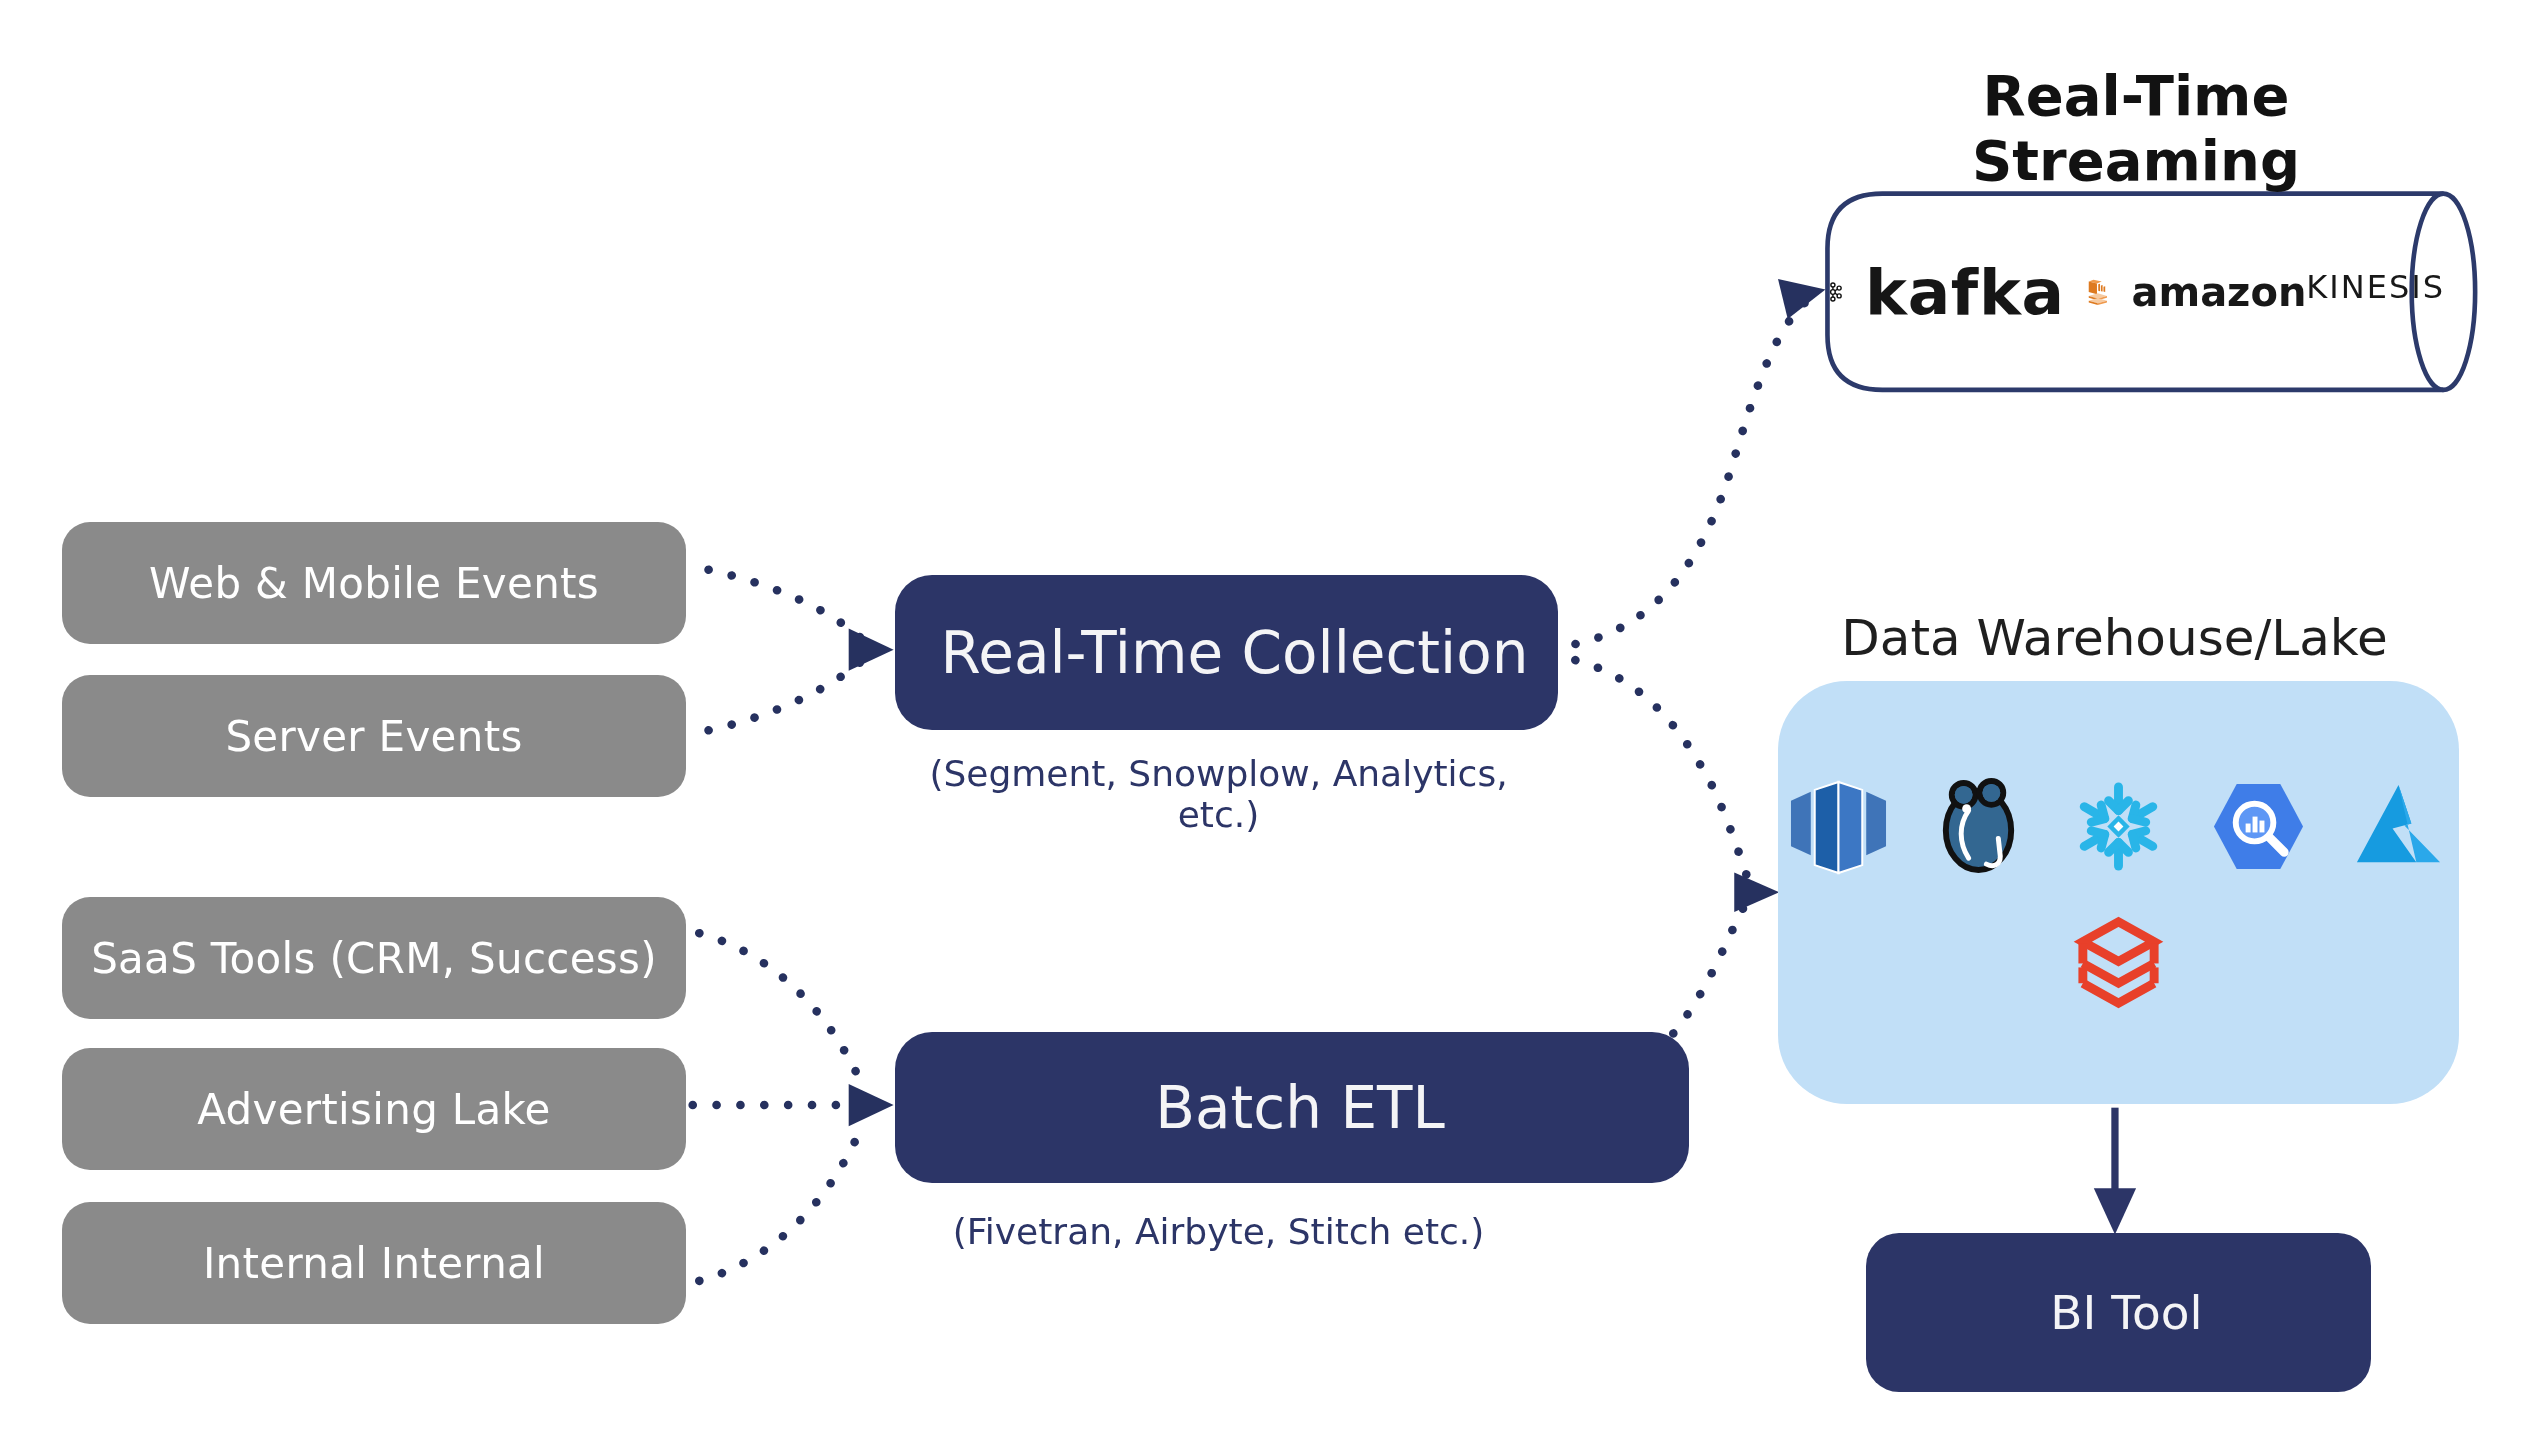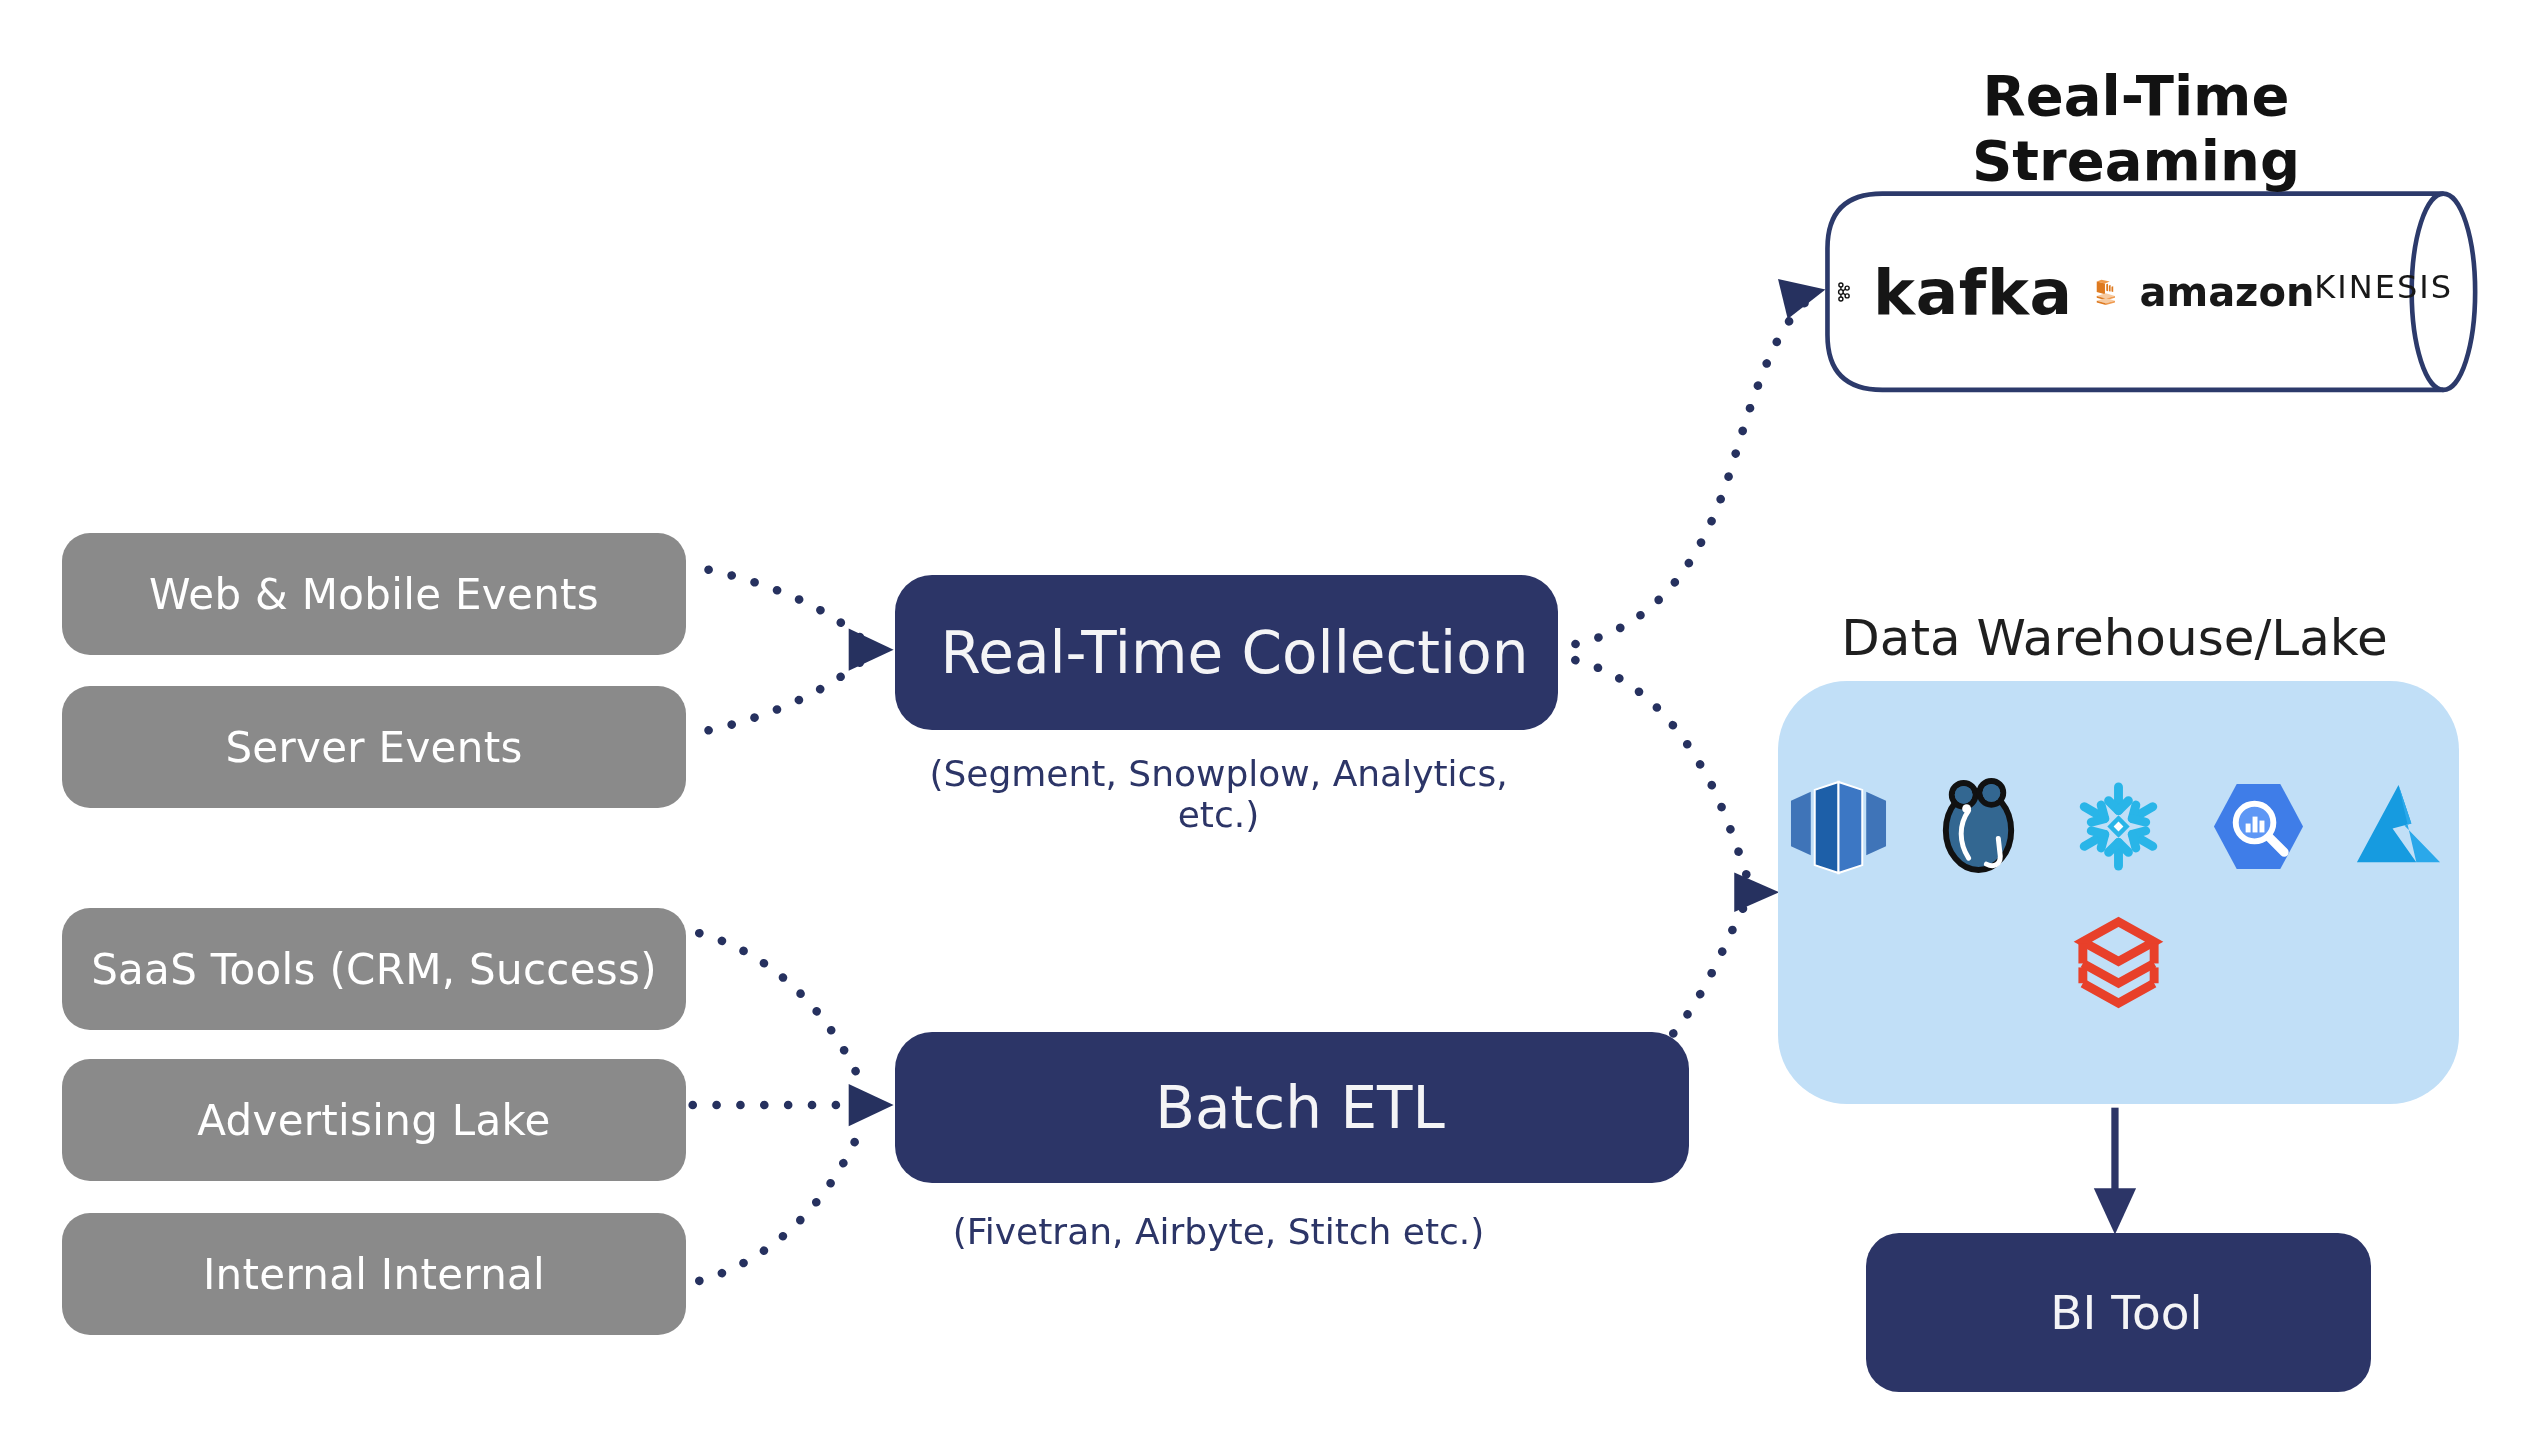--- a/index.html
+++ b/index.html
@@ -4,42 +4,42 @@
 <style>
   html,body{margin:0;padding:0;background:#ffffff;}
   body{
     width:2538px;height:1452px;position:relative;overflow:hidden;
     font-family:"DejaVu Sans","Liberation Sans",sans-serif;
   }
   .abs{position:absolute;}
   
   .src-box{
     left:62px;width:624px;height:122px;background:#8a8a8a;border-radius:28px;
-    display:flex;align-items:center;justify-content:center;z-index:2;margin-top:11px;
+    display:flex;align-items:center;justify-content:center;z-index:2;
   }
   .src-box span{color:#ffffff;font-size:42px;letter-spacing:0.3px;}
   
   .navy-box{
     background:#2c3567;border-radius:37px;display:flex;align-items:center;justify-content:center;z-index:2;padding-left:16px;
   }
   .navy-box span{color:#f4f4f6;font-size:58px;}
   .subtitle{
     color:#2c3567;font-size:36px;text-align:center;z-index:2;
   }
   .big-title{font-weight:bold;color:#121212;font-size:56px;text-align:center;z-index:2;}
   .wh-title{color:#1f1f1f;font-size:50px;text-align:center;z-index:2;}
   .wh-box{
     left:1778px;top:681px;width:681px;height:423px;background:#c1dff7;border-radius:69px;z-index:1;
     display:flex;flex-wrap:wrap;align-items:center;justify-content:center;
     column-gap:41px;row-gap:34px;padding:0;box-sizing:border-box;align-content:center;
   }
   .logo{width:99px;height:99px;flex:0 0 auto;}
   .cyl-content{
     left:1827px;top:194px;width:618px;height:196px;z-index:2;
-    display:flex;align-items:center;justify-content:center;gap:22.5px;margin-left:8px;
+    display:flex;align-items:center;justify-content:center;gap:22.5px;
   }
   .kafka-word{color:#161616;font-size:63px;font-weight:bold;letter-spacing:0.7px;}
   .aws-word{display:flex;flex-direction:row;line-height:1.05;justify-content:flex-end;}
   .aws-word .am{color:#181818;font-size:40px;font-weight:bold;}
   .aws-word .kin{color:#181818;font-size:32px;letter-spacing:2px;}
 </style>
 </head>
 <body>
 
 <svg class="abs" style="left:0;top:0;z-index:0;" width="2538" height="1452" viewBox="0 0 3840 2197">

